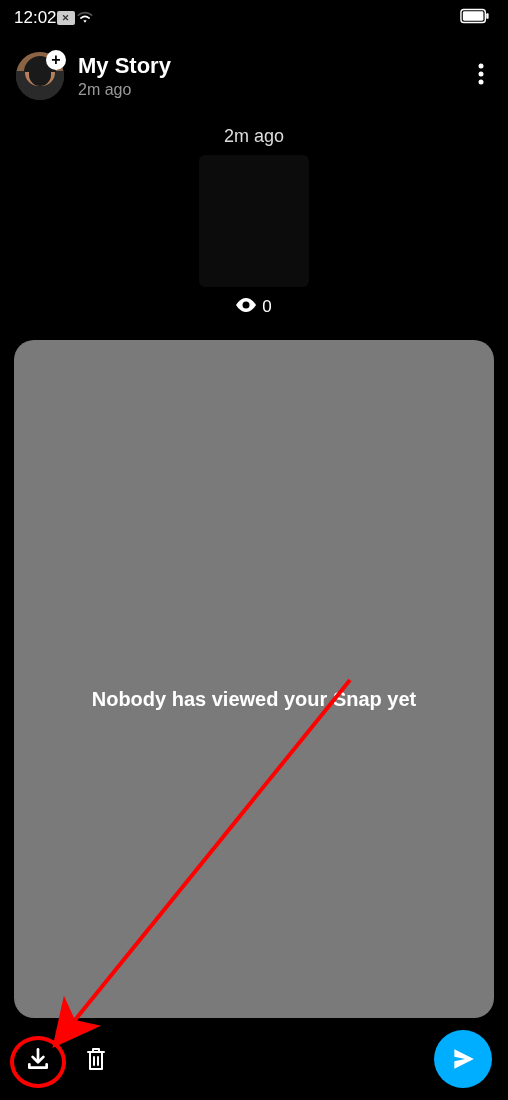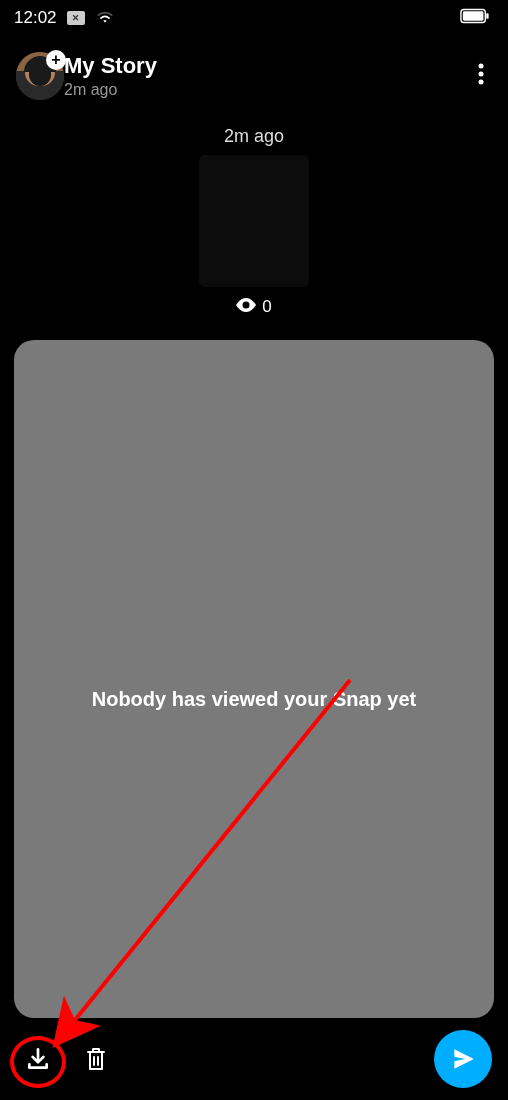--- a/index.html
+++ b/index.html
@@ -16,21 +16,21 @@
     
     .status-bar {
       height: 36px;
       display: flex;
       align-items: center;
       justify-content: space-between;
       padding: 0 18px 0 14px;
       font-size: 17px;
       font-weight: 500;
     }
-    .status-left { display: flex; align-items: center; gap: 10px; }
+    .status-left { display: flex; align-items: center; }
     .status-right { display: flex; align-items: center; }
     .no-sim {
       width: 18px; height: 14px;
       background: #ccc;
       border-radius: 2px;
       display: flex;
       align-items: center;
       justify-content: center;
       font-size: 9px;
       color: #333;
@@ -92,21 +92,21 @@
       background: #fff;
       border-radius: 50%;
       display: flex;
       align-items: center;
       justify-content: center;
       color: #000;
       font-size: 16px;
       font-weight: 700;
       line-height: 1;
     }
-    .header-text { margin-left: 0; flex: 1; }
+    .header-text { margin-left: 14px; flex: 1; }
     .story-title { font-size: 22px; font-weight: 700; }
     .story-time { font-size: 16px; color: #999; margin-top: 2px; }
     .more-dots { padding: 8px; }
     .more-dots svg { width: 6px; height: 22px; }
 
     
     .snap-preview {
       display: flex;
       flex-direction: column;
       align-items: center;

